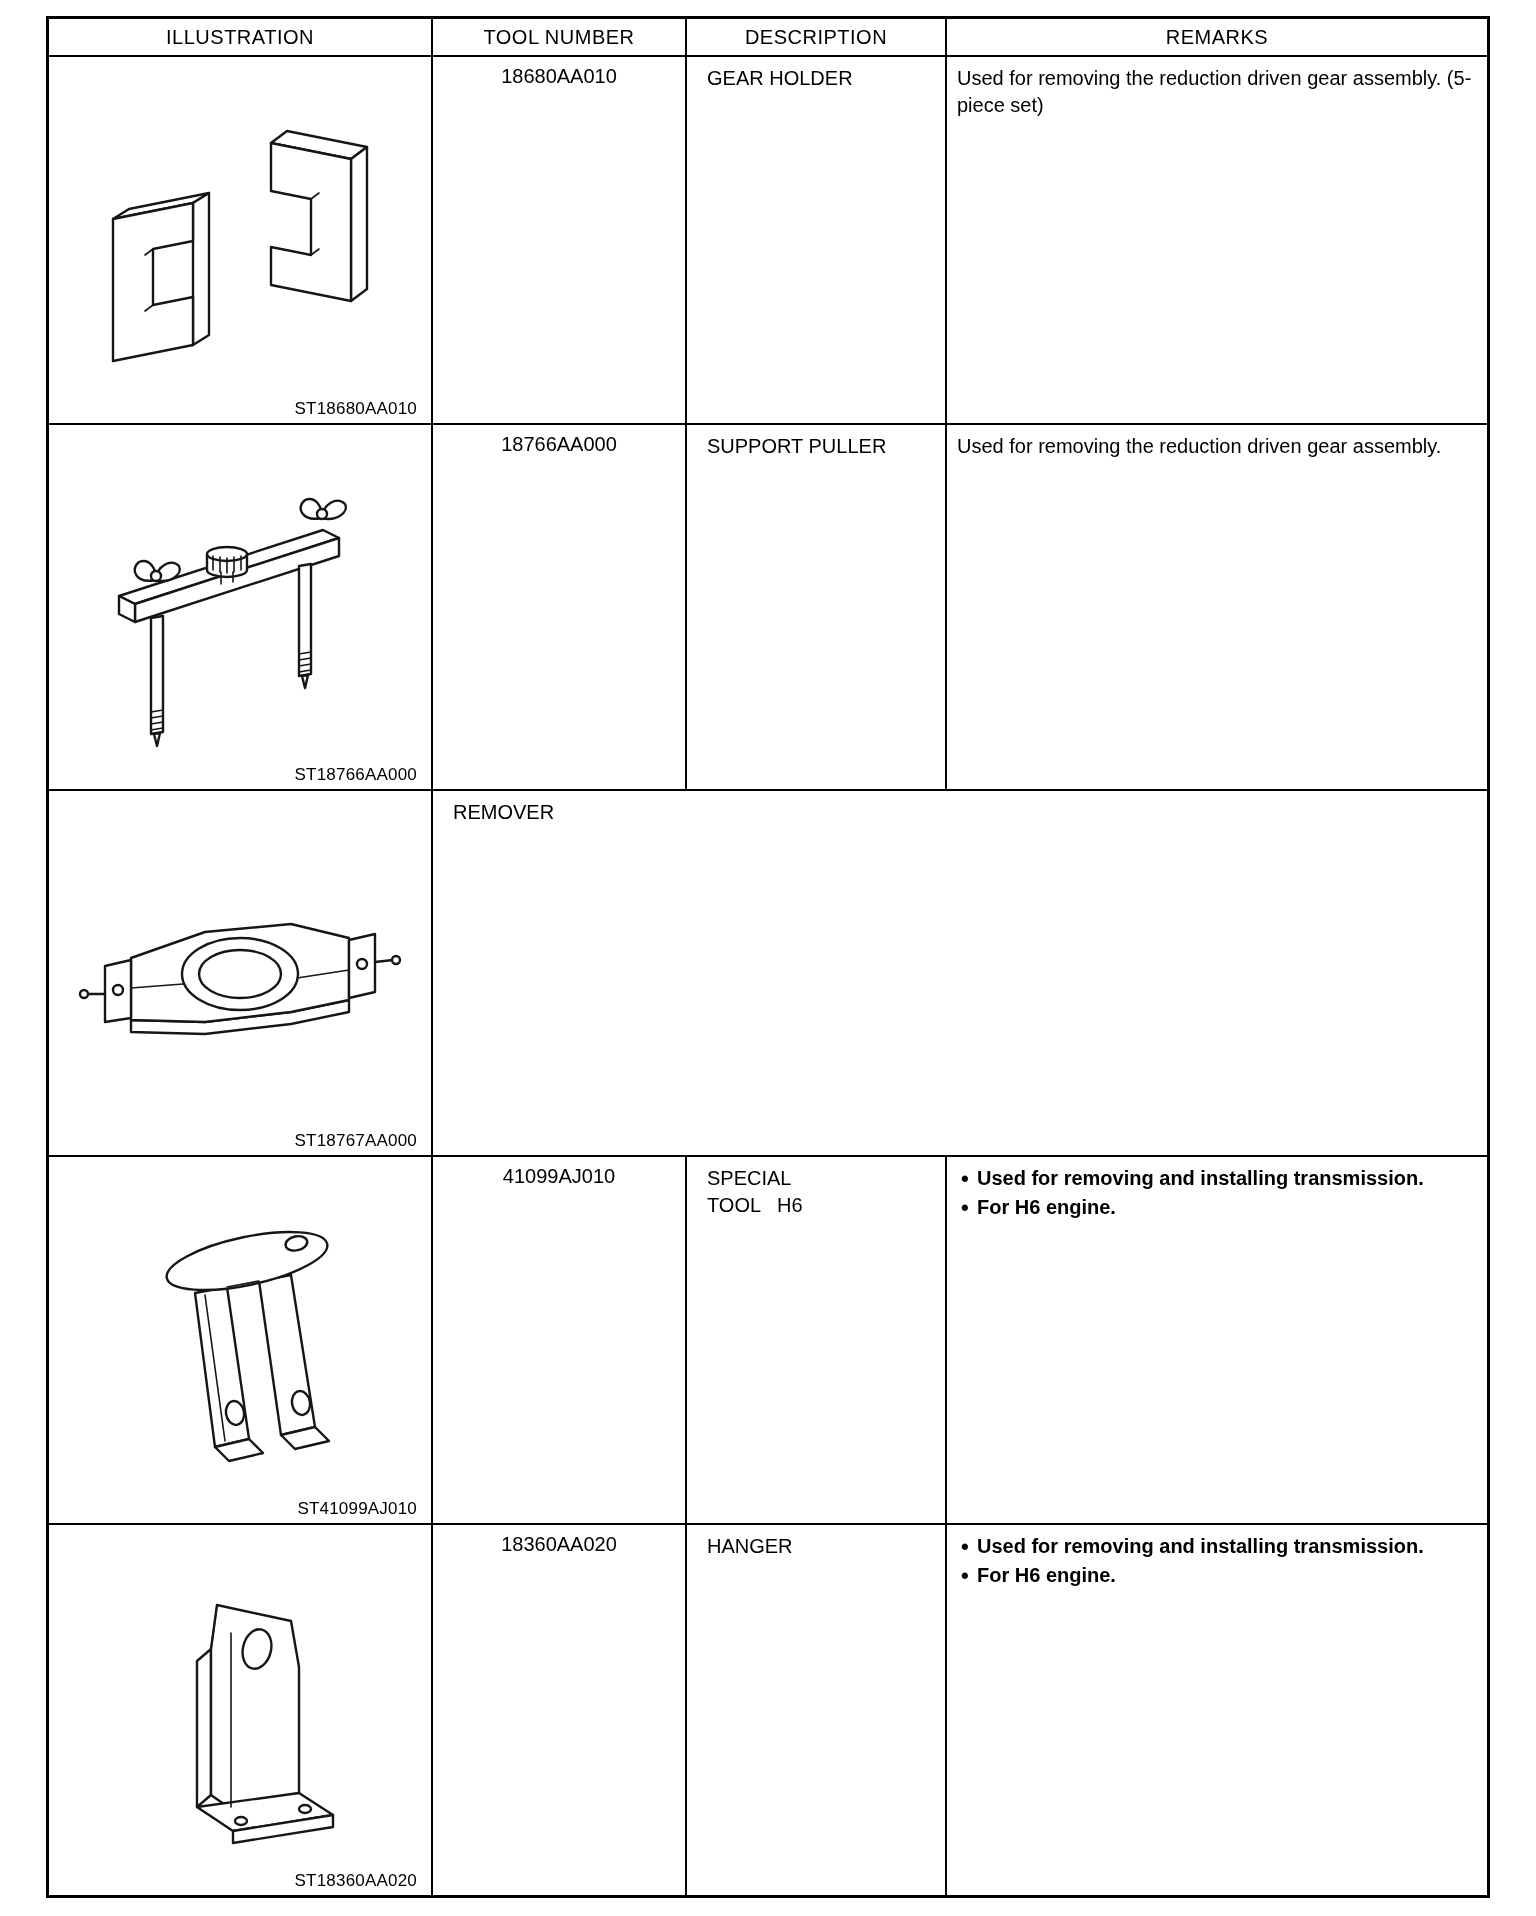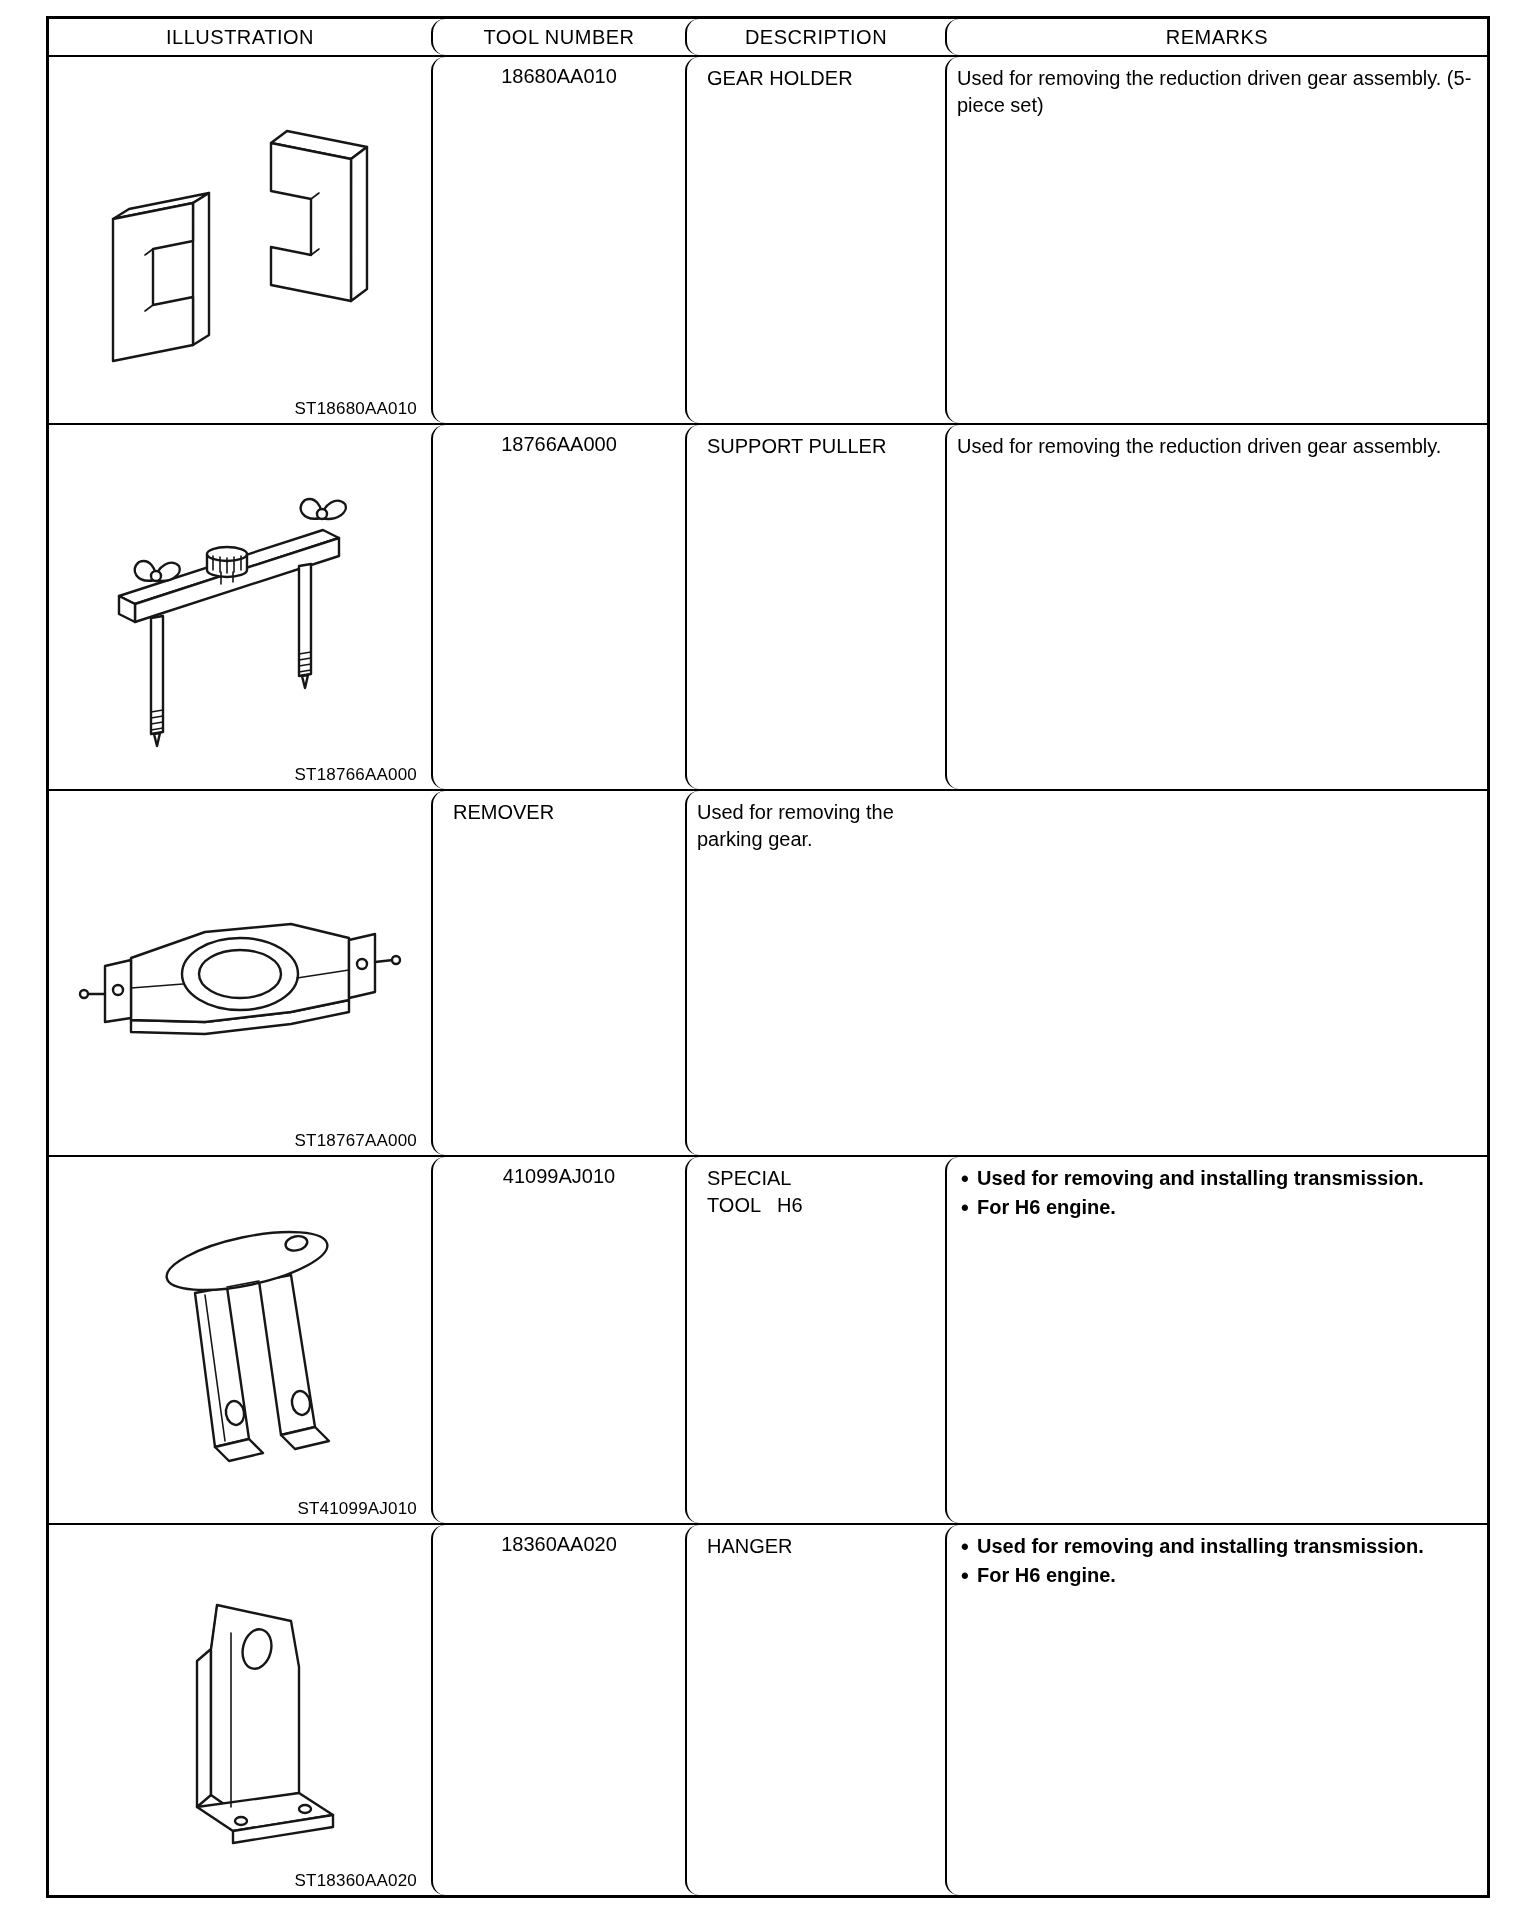--- a/index.html
+++ b/index.html
@@ -11,21 +11,21 @@
     overflow: hidden;
     position: relative;
   }
   .page { position: absolute; inset: 0; padding: 16px 46px 0 46px; }
   .tbl { width: 1444px; border: 3px solid #000; background: #fff; }
   .row {
     display: grid;
     grid-template-columns: 382px 254px 260px 1fr;
   }
   .row + .row { border-top: 2px solid #000; }
-  .cell { border-left: 2px solid #000; position: relative; border-radius: 14px; }
+  .cell { border-left: 2px solid #000; position: relative; }
   .cell:first-child { border-left: none; }
   .head { height: 36px; }
   .head .cell {
     display: flex; align-items: center; justify-content: center;
     font-size: 20px; letter-spacing: 0.5px;
   }
   .illus-cell { display: flex; align-items: center; justify-content: center; }
   .illus-cell svg { margin-top: 18px; }
   .caption {
     position: absolute; right: 14px; bottom: 4px;
@@ -140,23 +140,20 @@
             <circle cx="43" cy="158" r="5"></circle>
             <circle cx="287" cy="132" r="5"></circle>
           </g>
           <g class="line-thin">
             <path d="M56,156 L108,152 M222,146 L274,138"></path>
           </g>
         </svg>
         <div class="caption">ST18767AA000</div>
       </div>
       <div class="cell desc-cell">REMOVER</div>
-      <div class="cell remarks-cell">
-        <div class="remark-line">Used for removing the parking gear.</div>
-      </div>
     </div>
 
     <div class="row r4">
       <div class="cell illus-cell">
         <svg width="330" height="300" viewBox="0 0 330 300">
           <g class="line-art">
             <path d="M120,94 L152,88 L174,240 L140,248 Z"></path>
             <path d="M184,82 L216,76 L240,228 L206,236 Z"></path>
             <path d="M140,248 L174,240 L188,254 L154,262 Z"></path>
             <path d="M206,236 L240,228 L254,242 L220,250 Z"></path>

